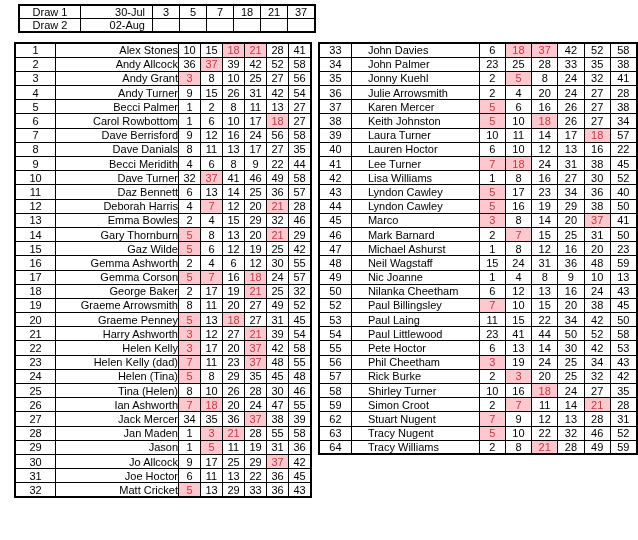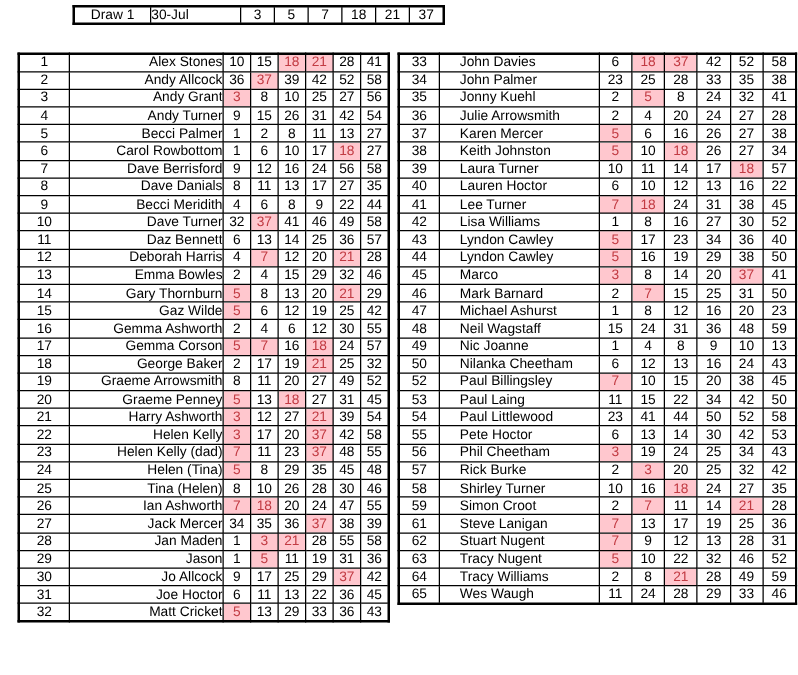--- a/index.html
+++ b/index.html
@@ -5,24 +5,24 @@
   html,body{margin:0;padding:0;background:#ffffff;}
   .screen{
     position:relative;width:638px;height:540px;background:#ffffff;overflow:hidden;
     font-family:"Liberation Sans","DejaVu Sans",sans-serif;font-size:11px;color:#000000;
   }
   table{border-collapse:collapse;table-layout:fixed;}
   .grid{border:2px solid #000000;}
   .grid td{border:1px solid #000000;padding:0;overflow:hidden;white-space:nowrap;line-height:12px;}
 
   
-  .draw-table{position:absolute;left:18px;top:4px;margin-left:40px;}
+  .draw-table{position:absolute;left:18px;top:4px;}
   .draw-table tr{height:13px;}
   .draw-table .c-label{width:60px;text-align:center;}
-  .draw-table .c-date{width:64px;padding-right:7px;}
+  .draw-table .c-date{width:64px;text-align:right;padding-right:7px;}
   .draw-table .c-num{width:26px;text-align:center;}
 
   
   .players tr{height:14.2px;}
   .left-table{position:absolute;left:14px;top:42px;}
   .right-table{position:absolute;left:318px;top:42px;}
   .left-table .c-idx{width:39px;text-align:center;}
   .left-table .c-name{width:118px;text-align:right;padding-left:4px;}
   .left-table .c-num{width:21px;text-align:center;}
   .right-table .c-idx{width:32px;text-align:center;}
@@ -41,20 +41,30 @@
         <tr>
           <td class="c-label">Draw 1</td>
           <td class="c-date">30-Jul</td>
           <td class="c-num">3</td>
           <td class="c-num">5</td>
           <td class="c-num">7</td>
           <td class="c-num">18</td>
           <td class="c-num">21</td>
           <td class="c-num">37</td>
         </tr>
+        <tr>
+          <td class="c-label">Draw 2</td>
+          <td class="c-date">02-Aug</td>
+          <td class="c-num"></td>
+          <td class="c-num"></td>
+          <td class="c-num"></td>
+          <td class="c-num"></td>
+          <td class="c-num"></td>
+          <td class="c-num"></td>
+        </tr>
       </tbody>
   </table>
 
   <table class="grid players left-table">
     <tbody id="left-body">
         <tr>
           <td class="c-idx">1</td>
           <td class="c-name">Alex Stones</td>
           <td class="c-num">10</td>
           <td class="c-num">15</td>
@@ -632,30 +642,20 @@
           <td class="c-idx">59</td>
           <td class="c-name">Simon Croot</td>
           <td class="c-num">2</td>
           <td class="c-num hit">7</td>
           <td class="c-num">11</td>
           <td class="c-num">14</td>
           <td class="c-num hit">21</td>
           <td class="c-num">28</td>
         </tr>
         <tr>
-          <td class="c-idx">61</td>
-          <td class="c-name">Steve Lanigan</td>
-          <td class="c-num hit">7</td>
-          <td class="c-num">13</td>
-          <td class="c-num">17</td>
-          <td class="c-num">19</td>
-          <td class="c-num">25</td>
-          <td class="c-num">36</td>
-        </tr>
-        <tr>
           <td class="c-idx">62</td>
           <td class="c-name">Stuart Nugent</td>
           <td class="c-num hit">7</td>
           <td class="c-num">9</td>
           <td class="c-num">12</td>
           <td class="c-num">13</td>
           <td class="c-num">28</td>
           <td class="c-num">31</td>
         </tr>
         <tr>
@@ -671,26 +671,16 @@
         <tr>
           <td class="c-idx">64</td>
           <td class="c-name">Tracy Williams</td>
           <td class="c-num">2</td>
           <td class="c-num">8</td>
           <td class="c-num hit">21</td>
           <td class="c-num">28</td>
           <td class="c-num">49</td>
           <td class="c-num">59</td>
         </tr>
-        <tr>
-          <td class="c-idx">65</td>
-          <td class="c-name">Wes Waugh</td>
-          <td class="c-num">11</td>
-          <td class="c-num">24</td>
-          <td class="c-num">28</td>
-          <td class="c-num">29</td>
-          <td class="c-num">33</td>
-          <td class="c-num">46</td>
-        </tr>
       </tbody>
   </table>
 
 </div>
 
 </body></html>

